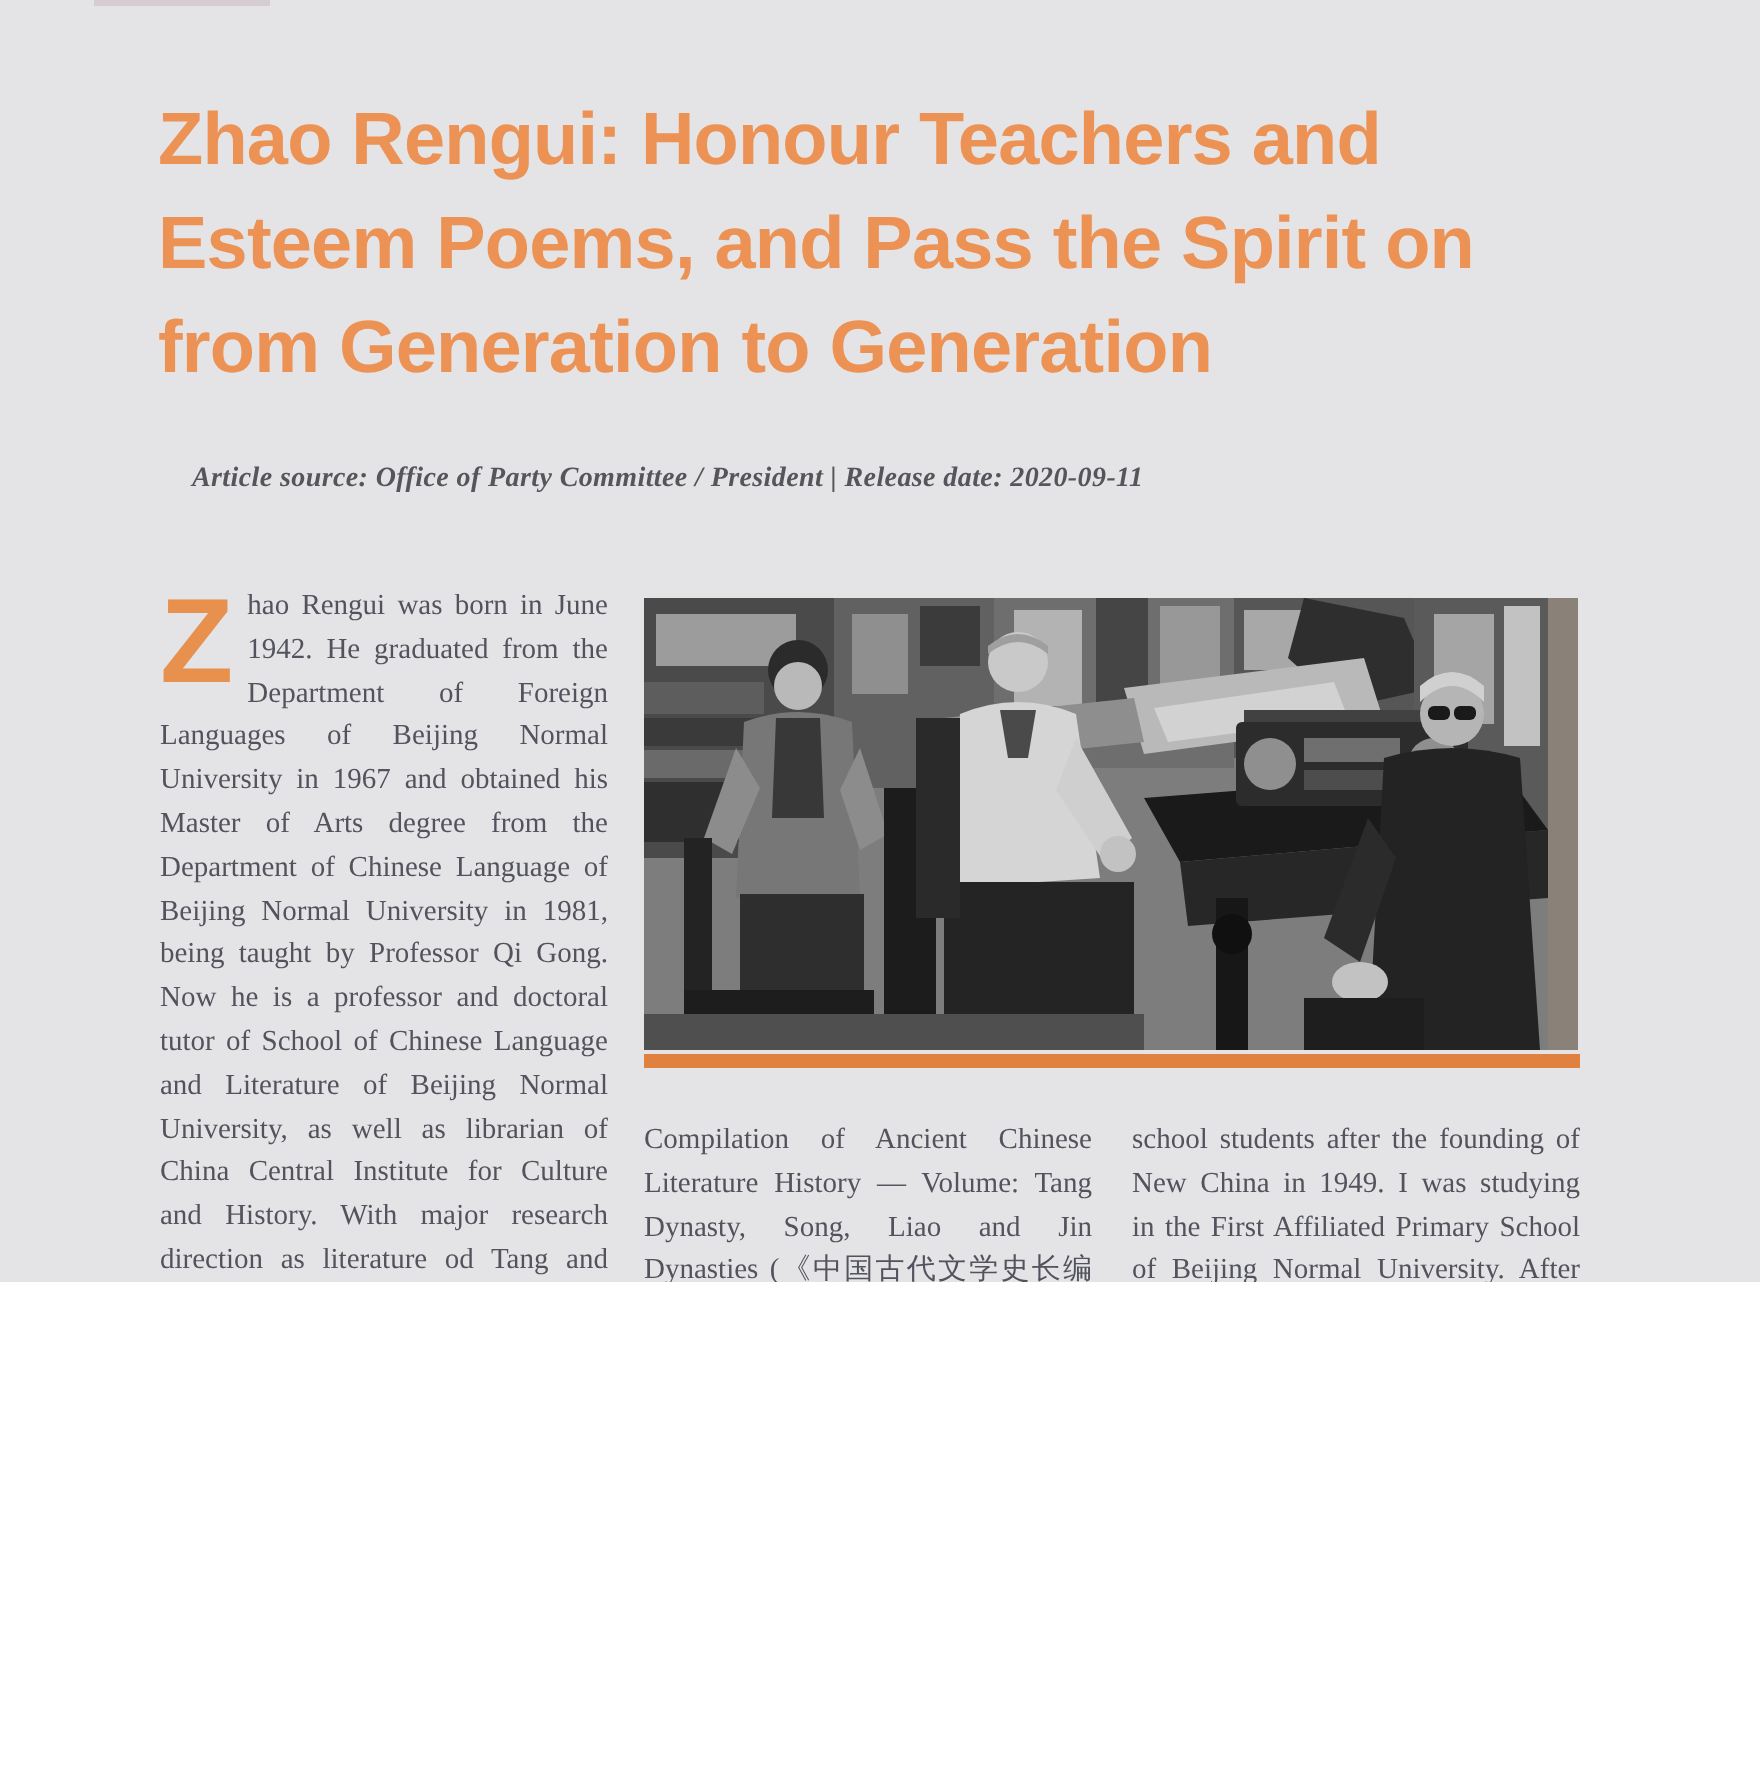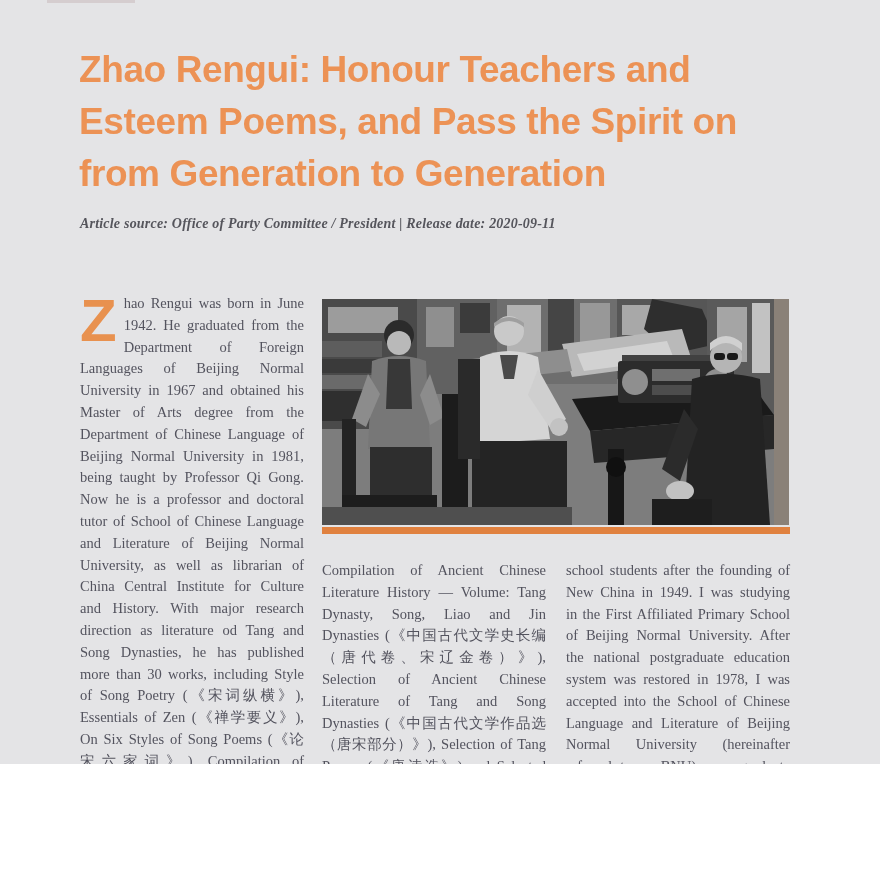--- a/index.html
+++ b/index.html
@@ -1,19 +1,19 @@
 <!DOCTYPE html>
 <html><head>
 <meta charset="utf-8">
 <style>
   html, body { margin: 0; padding: 0; }
   .page {
     position: relative;
     width: 880px;
-    height: 764px;
+    height: 641px;
     background: #e4e4e6;
     overflow: hidden;
     font-family: "Liberation Serif", "DejaVu Serif", serif;
   }
   .scan-strip {
     position: absolute;
     left: 47px; top: 0;
     width: 88px; height: 3px;
     background: #d5cdcf;
   }
@@ -27,21 +27,21 @@
     font-size: 37px;
     line-height: 52px;
     letter-spacing: -0.4px;
     color: #ec9255;
   }
   .title span { display: block; }
   .source {
     position: absolute;
     left: 80px; top: 216px;
     width: 700px;
-    margin: 0;
+    margin: 16px;
     font-style: italic;
     font-weight: 700;
     font-size: 14px;
     color: #55555c;
     letter-spacing: 0.2px;
   }
   .col {
     position: absolute;
     width: 224px;
     font-size: 14.5px;

